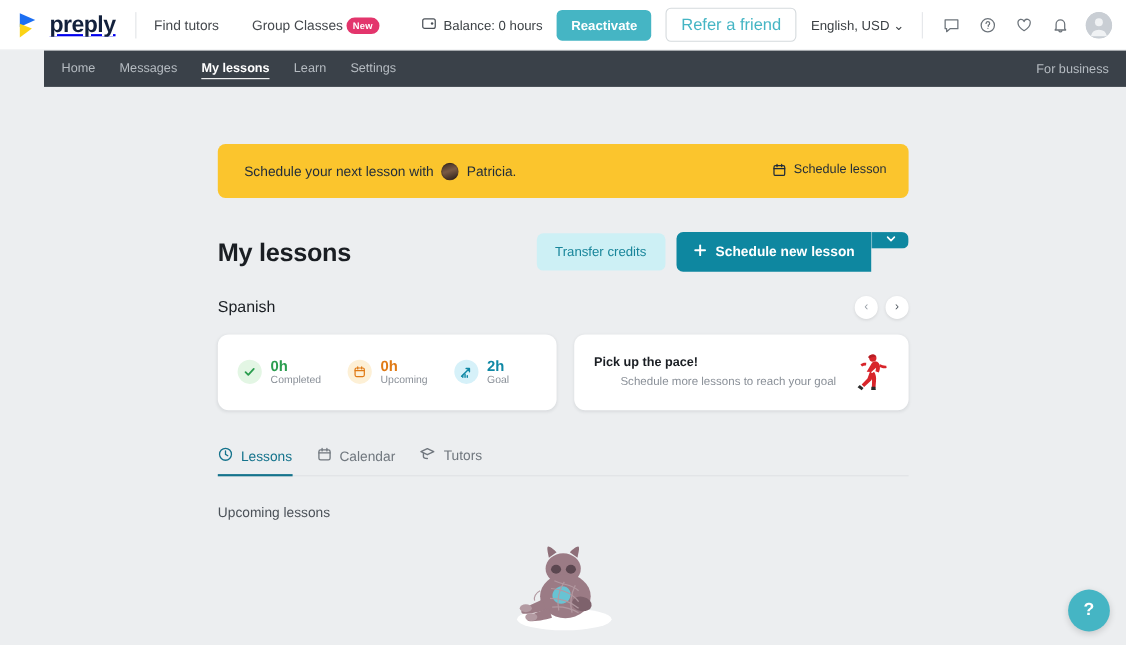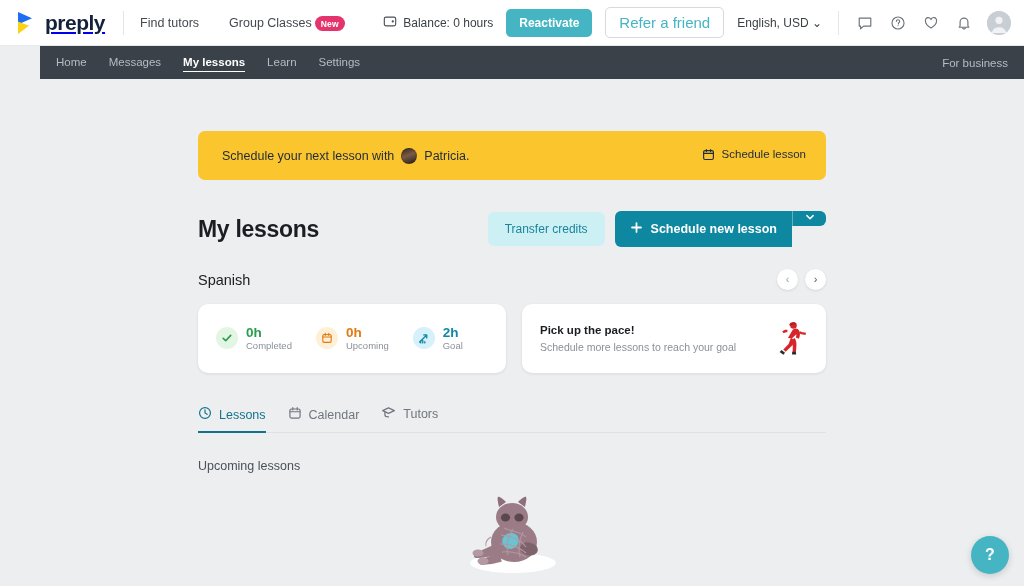--- a/index.html
+++ b/index.html
@@ -138,21 +138,21 @@
   .stat-val.upcoming  { color: #e07a15; }
   .stat-val.goal      { color: #0f88a5; }
   .stat-lbl { font-size: 9.5px; color: #8a9098; line-height: 1.3; }
 
   .pace-card {
     width: 304px; height: 69px; background: #fff; border-radius: 10px;
     box-shadow: 0 1px 3px rgba(20,30,45,.09);
     display: flex; align-items: center; padding: 12px 18px;
   }
   .pace-title { font-size: 11.5px; font-weight: 700; color: #1a1e23; }
-  .pace-sub { font-size: 10.5px; color: #8a9098; margin-top: 5px; }
+  .pace-sub { font-size: 10.5px; color: #8a9098; margin-top: 5px; margin-left: 24px; }
   .pace-art { margin-left: auto; width: 32px; height: 38px; flex: none; }
 
   
   .tabs {
     display: flex; align-items: flex-end; gap: 22px;
     margin-top: 32px; border-bottom: 1px solid #dfe2e5;
   }
   .tab {
     display: flex; align-items: center; gap: 7px; padding-bottom: 9px;
     font-size: 12.5px; color: #70777e; cursor: pointer; position: relative;

